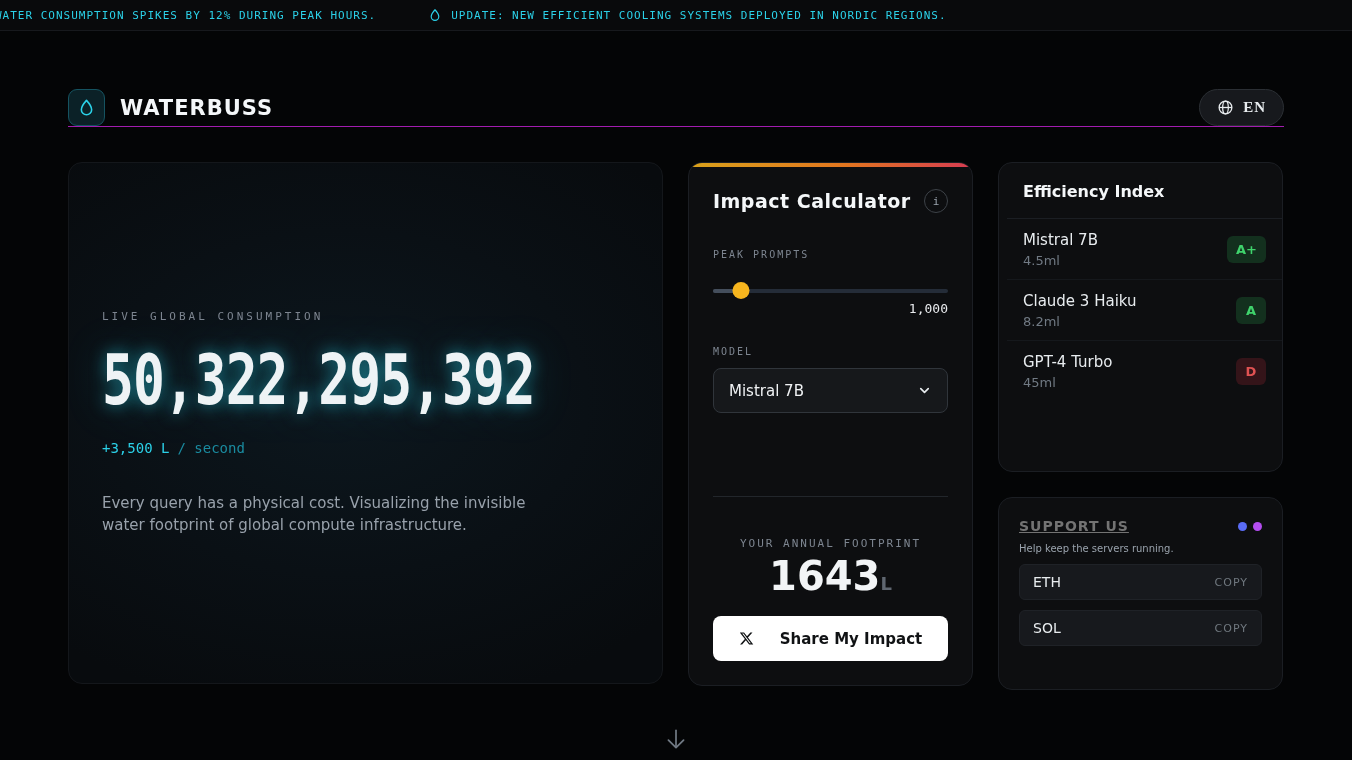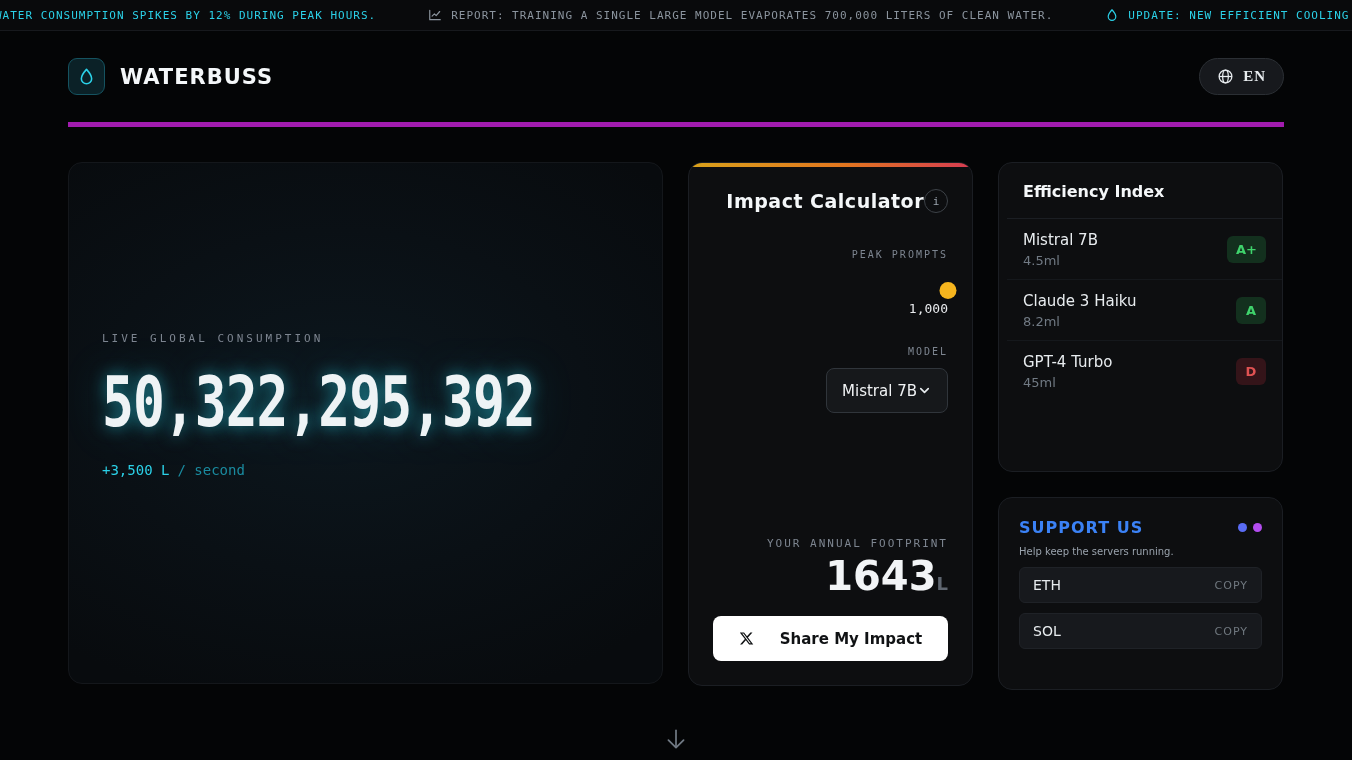--- a/index.html
+++ b/index.html
@@ -11,22 +11,22 @@
   .ticker { position:relative; height:31px; background:#090a0c; border-bottom:1px solid #17191d;
             overflow:hidden; display:flex; align-items:center; }
   .ticker-inner { display:flex; gap:52px; white-space:nowrap; margin-left:-5px; align-items:center;
                   font-family:"DejaVu Sans Mono", monospace; font-size:11px; letter-spacing:1px; }
   .t-item { display:flex; align-items:center; gap:9px; }
   .t-cyan { color:#2bd1e8; }
   .t-gray { color:#8b949e; }
   .t-icon { width:14px; height:14px; flex:0 0 auto; }
 
   
-  header { margin:0 68px; height:96px; display:flex; align-items:center; justify-content:space-between;
-           border-bottom:5px solid #a21caf; }
+  header { margin:0 68px; height:96px; display:flex; align-items:flex-end; justify-content:space-between;
+           border-bottom:1px solid #a21caf; }
   .brand-wrap { display:flex; align-items:center; gap:15px; }
   .logo-box { width:37px; height:37px; border-radius:9px; background:#0b2127; border:1px solid #155360;
               display:flex; align-items:center; justify-content:center; }
   .brand { font-size:21px; font-weight:bold; letter-spacing:1px; color:#f4f7f9; }
   .lang-btn { display:flex; align-items:center; gap:9px; background:#17191d; border:1px solid #2b2f34;
               border-radius:999px; padding:9px 17px; cursor:pointer; }
   .lang-label { font-size:15px; font-weight:bold; letter-spacing:1px; color:#e8ecef;
                 font-family:Liberation Serif, serif; }
 
   
@@ -44,21 +44,21 @@
                   letter-spacing:-1px; color:#eef3f5; transform:scaleY(1.32); transform-origin:left center;
                   text-shadow:0 0 14px rgba(45,209,232,.55), 0 0 38px rgba(45,209,232,.28);
                   margin-bottom:30px; white-space:nowrap; }
   .hero-rate { font-family:"DejaVu Sans Mono", monospace; font-size:14px; margin-bottom:36px; }
   .hero-rate .r1 { color:#2bd1e8; }
   .hero-rate .r2 { color:#1a8ba0; margin-left:8px; }
   .hero-desc { font-size:15px; line-height:1.5; color:#98a1ab; max-width:462px; }
 
   
   .calc { height:524px; position:relative; overflow:hidden; padding:26px 24px 24px;
-          display:flex; flex-direction:column;align-items:flex-end; }
+          display:flex; flex-direction:column; }
   .calc::before { content:""; position:absolute; top:0; left:0; right:0; height:4px;
                   background:linear-gradient(90deg,#d9a21b 0%,#e2761f 55%,#d63c52 100%); }
   .calc-head { display:flex; align-items:center; justify-content:space-between; margin-bottom:36px; }
   .calc-title { font-size:19px; font-weight:bold; letter-spacing:.5px; color:#f4f7f9; }
   .info-btn { width:24px; height:24px; border-radius:50%; border:1px solid #3d4248; color:#9aa3ad;
               font-family:"DejaVu Sans Mono", monospace; font-size:11px; display:flex;
               align-items:center; justify-content:center; cursor:pointer; background:transparent; }
   .field-label { font-family:"DejaVu Sans Mono", monospace; font-size:10px; letter-spacing:2px;
                  color:#7d8590; }
   .slider { position:relative; height:17px; margin-top:22px; cursor:pointer; }
@@ -94,21 +94,21 @@
   .eff-row:last-child { border-bottom:none; }
   .eff-name { font-size:15px; color:#e8ecef; margin-bottom:4px; }
   .eff-usage { font-size:13px; color:#717a84; }
   .badge { min-width:30px; height:27px; padding:0 9px; border-radius:6px; font-size:13px; font-weight:bold;
            display:flex; align-items:center; justify-content:center; }
   .badge.good { background:#13301e; color:#3fd36c; }
   .badge.bad  { background:#341419; color:#e05252; }
 
   .support { margin-top:25px; height:193px; padding:20px; }
   .support-head { display:flex; align-items:center; justify-content:space-between; }
-  .support-title { font-size:16px; font-weight:bold; letter-spacing:1px; color:#3b82f6; }
+  .support-title { font-size:14px; font-weight:bold; letter-spacing:1px; color:#737373;text-decoration:underline; }
   .dots { display:flex; gap:6px; }
   .dot { width:9px; height:9px; border-radius:50%; }
   .dot-blue { background:#5a6cf5; }
   .dot-purple { background:#b44df0; }
   .support-sub { margin-top:9px; font-size:10px; color:#9aa3ad; }
   .wallet { margin-top:10px; height:36px; background:#17191d; border:1px solid #1f2227; border-radius:6px;
             padding:0 13px; display:flex; align-items:center; justify-content:space-between;
             cursor:pointer; }
   .wallet:first-of-type { margin-top:20px; }
   .wallet-label { font-size:14px; color:#e8ecef; }
@@ -118,27 +118,20 @@
   .scroll-arrow { margin-top:36px; display:flex; justify-content:center; }
 </style>
 </head>
 <body>
 
 <div class="ticker">
   <div class="ticker-inner">
     <span class="t-item t-cyan">
       <span>WATER CONSUMPTION SPIKES BY 12% DURING PEAK HOURS.</span>
     </span>
-    <span class="t-item t-gray">
-      <svg class="t-icon" viewBox="0 0 24 24" fill="none" stroke="#8b949e" stroke-width="2" stroke-linecap="round" stroke-linejoin="round">
-          <path d="M3 4v16h18"></path>
-          <path d="M7 14l4-4 3 3 6-7"></path>
-        </svg>
-      <span>REPORT: TRAINING A SINGLE LARGE MODEL EVAPORATES 700,000 LITERS OF CLEAN WATER.</span>
-    </span>
     <span class="t-item t-cyan">
       <svg class="t-icon" viewBox="0 0 24 24" fill="none" stroke="#2bd1e8" stroke-width="2" stroke-linejoin="round">
           <path d="M12 3C12 3 5.5 10.2 5.5 14.7a6.5 6.5 0 0 0 13 0C18.5 10.2 12 3 12 3Z"></path>
         </svg>
       <span>UPDATE: NEW EFFICIENT COOLING SYSTEMS DEPLOYED IN NORDIC REGIONS.</span>
     </span>
 
   </div>
 </div>
 
@@ -162,20 +155,21 @@
 </header>
 
 <main class="grid">
 
   <section class="card hero">
     <div class="hero-label mono">LIVE GLOBAL CONSUMPTION</div>
     <div class="hero-counter">50,322,295,392</div>
     <div class="hero-rate">
       <span class="r1">+3,500 L</span><span class="r2">/ second</span>
     </div>
+    <p class="hero-desc">Every query has a physical cost. Visualizing the invisible water footprint of global compute infrastructure.</p>
   </section>
 
   <section class="card calc">
     <div class="calc-head">
       <h2 class="calc-title">Impact Calculator</h2>
       <button class="info-btn">i</button>
     </div>
 
     <div class="field-label">PEAK PROMPTS</div>
     <div class="slider">

